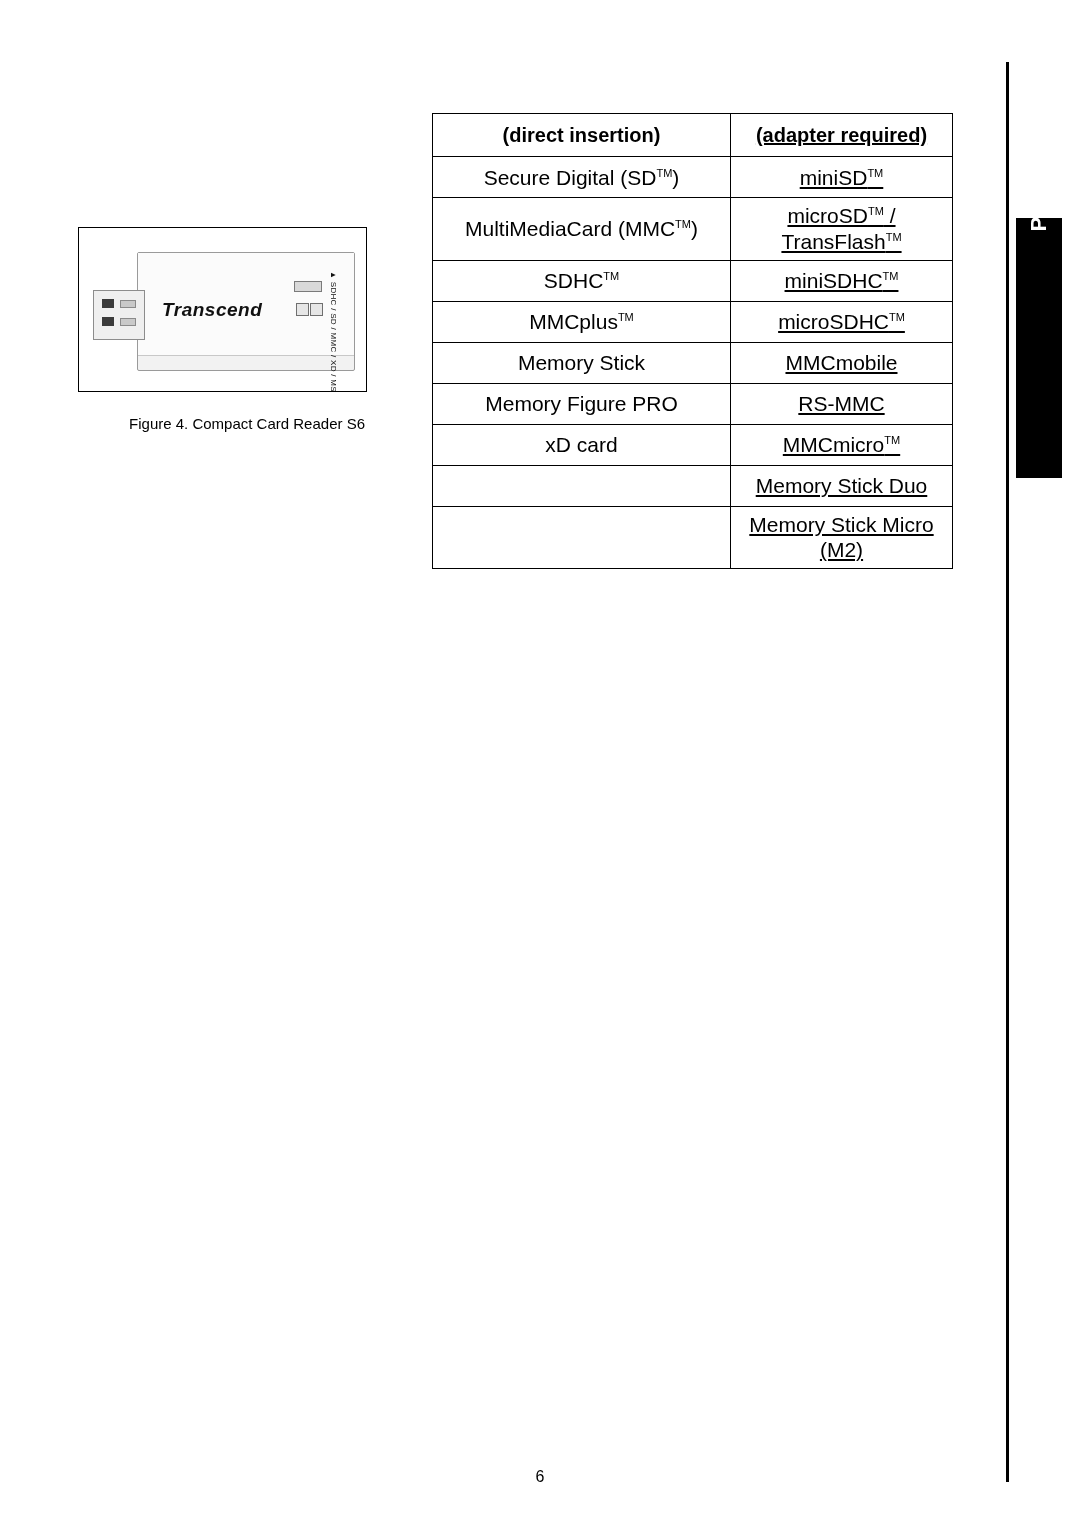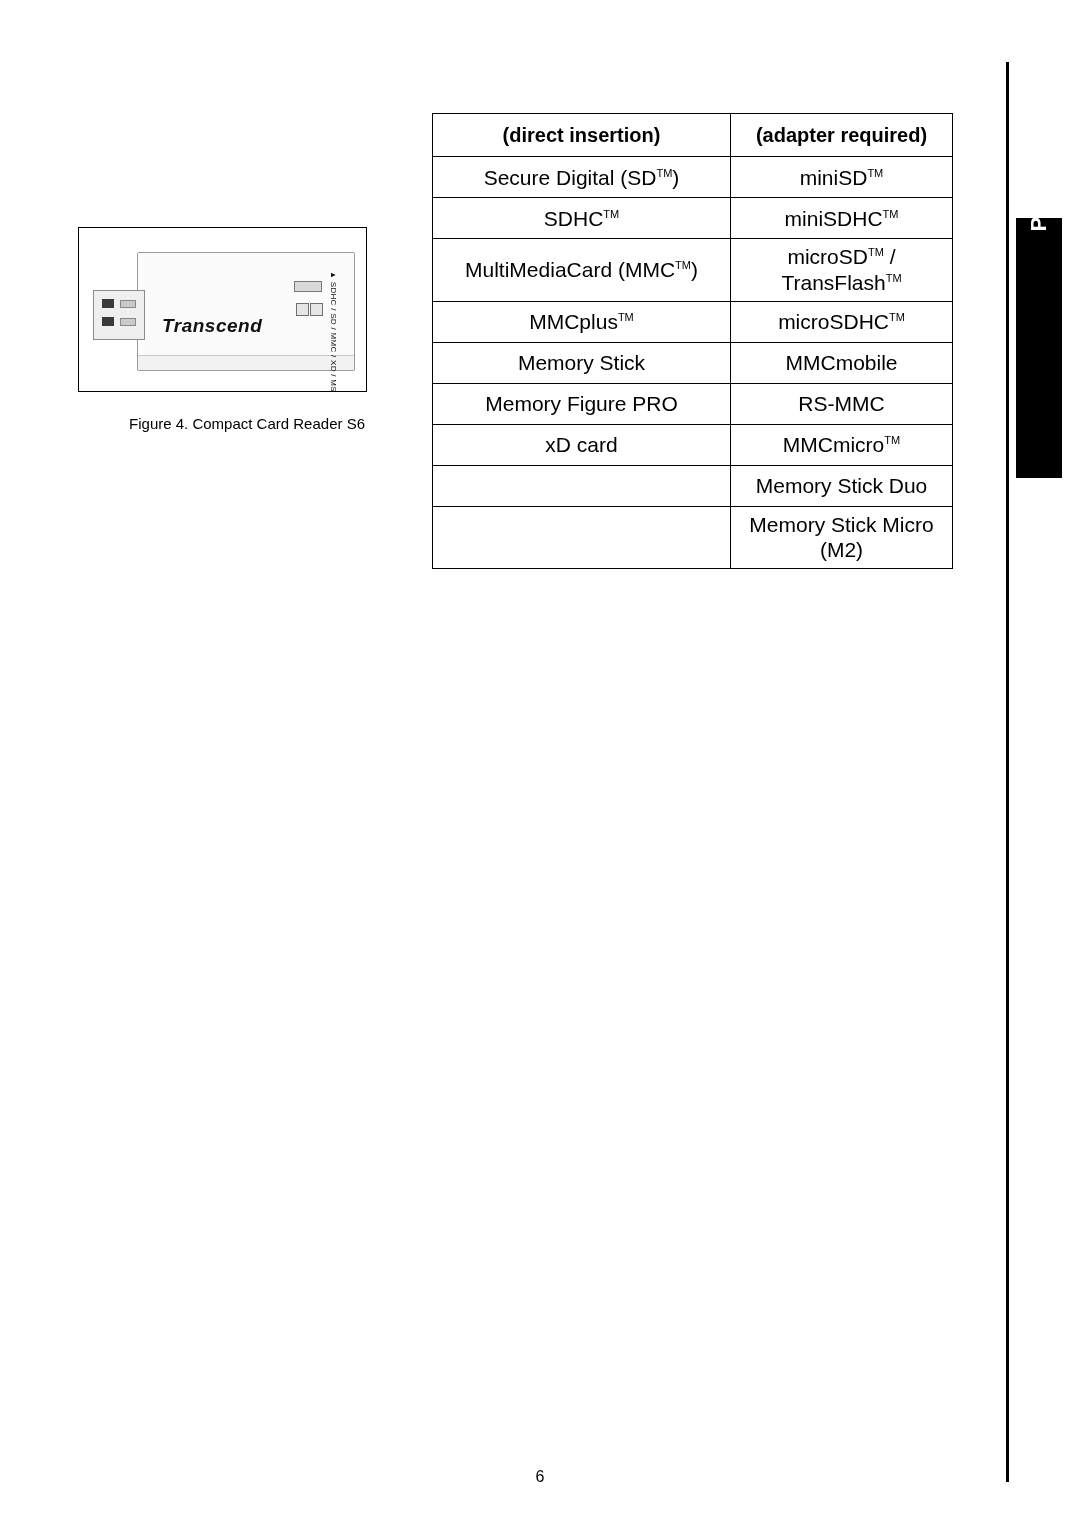--- a/index.html
+++ b/index.html
@@ -76,21 +76,21 @@
     left: 0px;
     top: 0px;
     right: 0px;
     bottom: 14px;
     background: #fbfbfb;
     border-bottom: 1px solid #c8c8c8;
   }
   .brand {
     position: absolute;
     left: 24px;
-    top: 62px;
+    top: 46px;
     font-size: 19px;
     font-weight: bold;
     font-style: italic;
     letter-spacing: 0.5px;
     color: #111111;
   }
   .slot-panel {
     position: absolute;
     left: 156px;
     top: 28px;
@@ -208,21 +208,21 @@
   }
   .card-table thead th {
     font-size: 20px;
     font-weight: bold;
     padding: 9px 3px;
   }
   .card-table tbody td {
     height: 30px;
   }
   .col-a { width: 291px; }
-  .col-b { width: 215px; }
+  .col-b { width: 215px; text-decoration: underline; }
   sup.tm {
     font-size: 11px;
     vertical-align: super;
     line-height: 0;
     margin-top: 18px;
   }
   .bold-cell { font-weight: bold; margin-left: 18px; }
 
   
   .page-number {
@@ -268,28 +268,28 @@
       <th class="col-a">(direct insertion)</th>
       <th class="col-b">(adapter required)</th>
     </tr>
   </thead>
   <tbody>
       <tr>
         <td class="col-a">Secure Digital (SD<sup class="tm">TM</sup>)</td>
         <td class="col-b">miniSD<sup class="tm">TM</sup></td>
       </tr>
       <tr>
+        <td class="col-a">MultiMediaCard (MMC<sup class="tm">TM</sup>)</td>
+        <td class="col-b">microSD<sup class="tm">TM</sup> / TransFlash<sup class="tm">TM</sup></td>
+      </tr>
+      <tr>
         <td class="col-a">SDHC<sup class="tm">TM</sup></td>
         <td class="col-b">miniSDHC<sup class="tm">TM</sup></td>
       </tr>
       <tr>
-        <td class="col-a">MultiMediaCard (MMC<sup class="tm">TM</sup>)</td>
-        <td class="col-b">microSD<sup class="tm">TM</sup> / TransFlash<sup class="tm">TM</sup></td>
-      </tr>
-      <tr>
         <td class="col-a">MMCplus<sup class="tm">TM</sup></td>
         <td class="col-b">microSDHC<sup class="tm">TM</sup></td>
       </tr>
       <tr>
         <td class="col-a">Memory Stick</td>
         <td class="col-b">MMCmobile</td>
       </tr>
       <tr>
         <td class="col-a">Memory Figure PRO</td>
         <td class="col-b bold-cell">RS-MMC</td>

